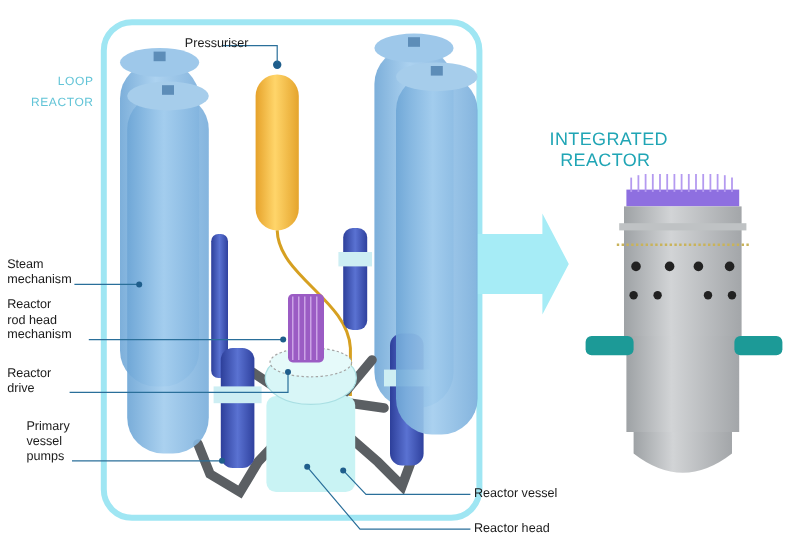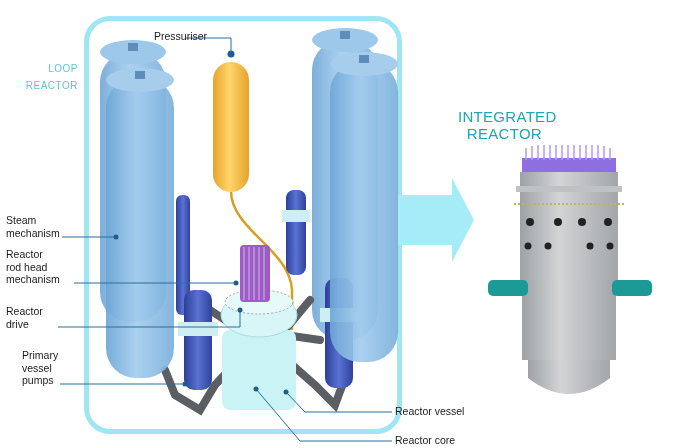--- a/index.html
+++ b/index.html
@@ -187,13 +187,13 @@
   <div>drive</div>
 </div>
 
 <div class="label" style="left:22px;top:349px">
   <div>Primary</div>
   <div>vessel</div>
   <div>pumps</div>
 </div>
 
 <div class="label" style="left:395px;top:405px">Reactor vessel</div>
-<div class="label" style="left:395px;top:434px">Reactor core</div>
+<div class="label" style="left:395px;top:434px">Reactor head</div>
 
 </body></html>

